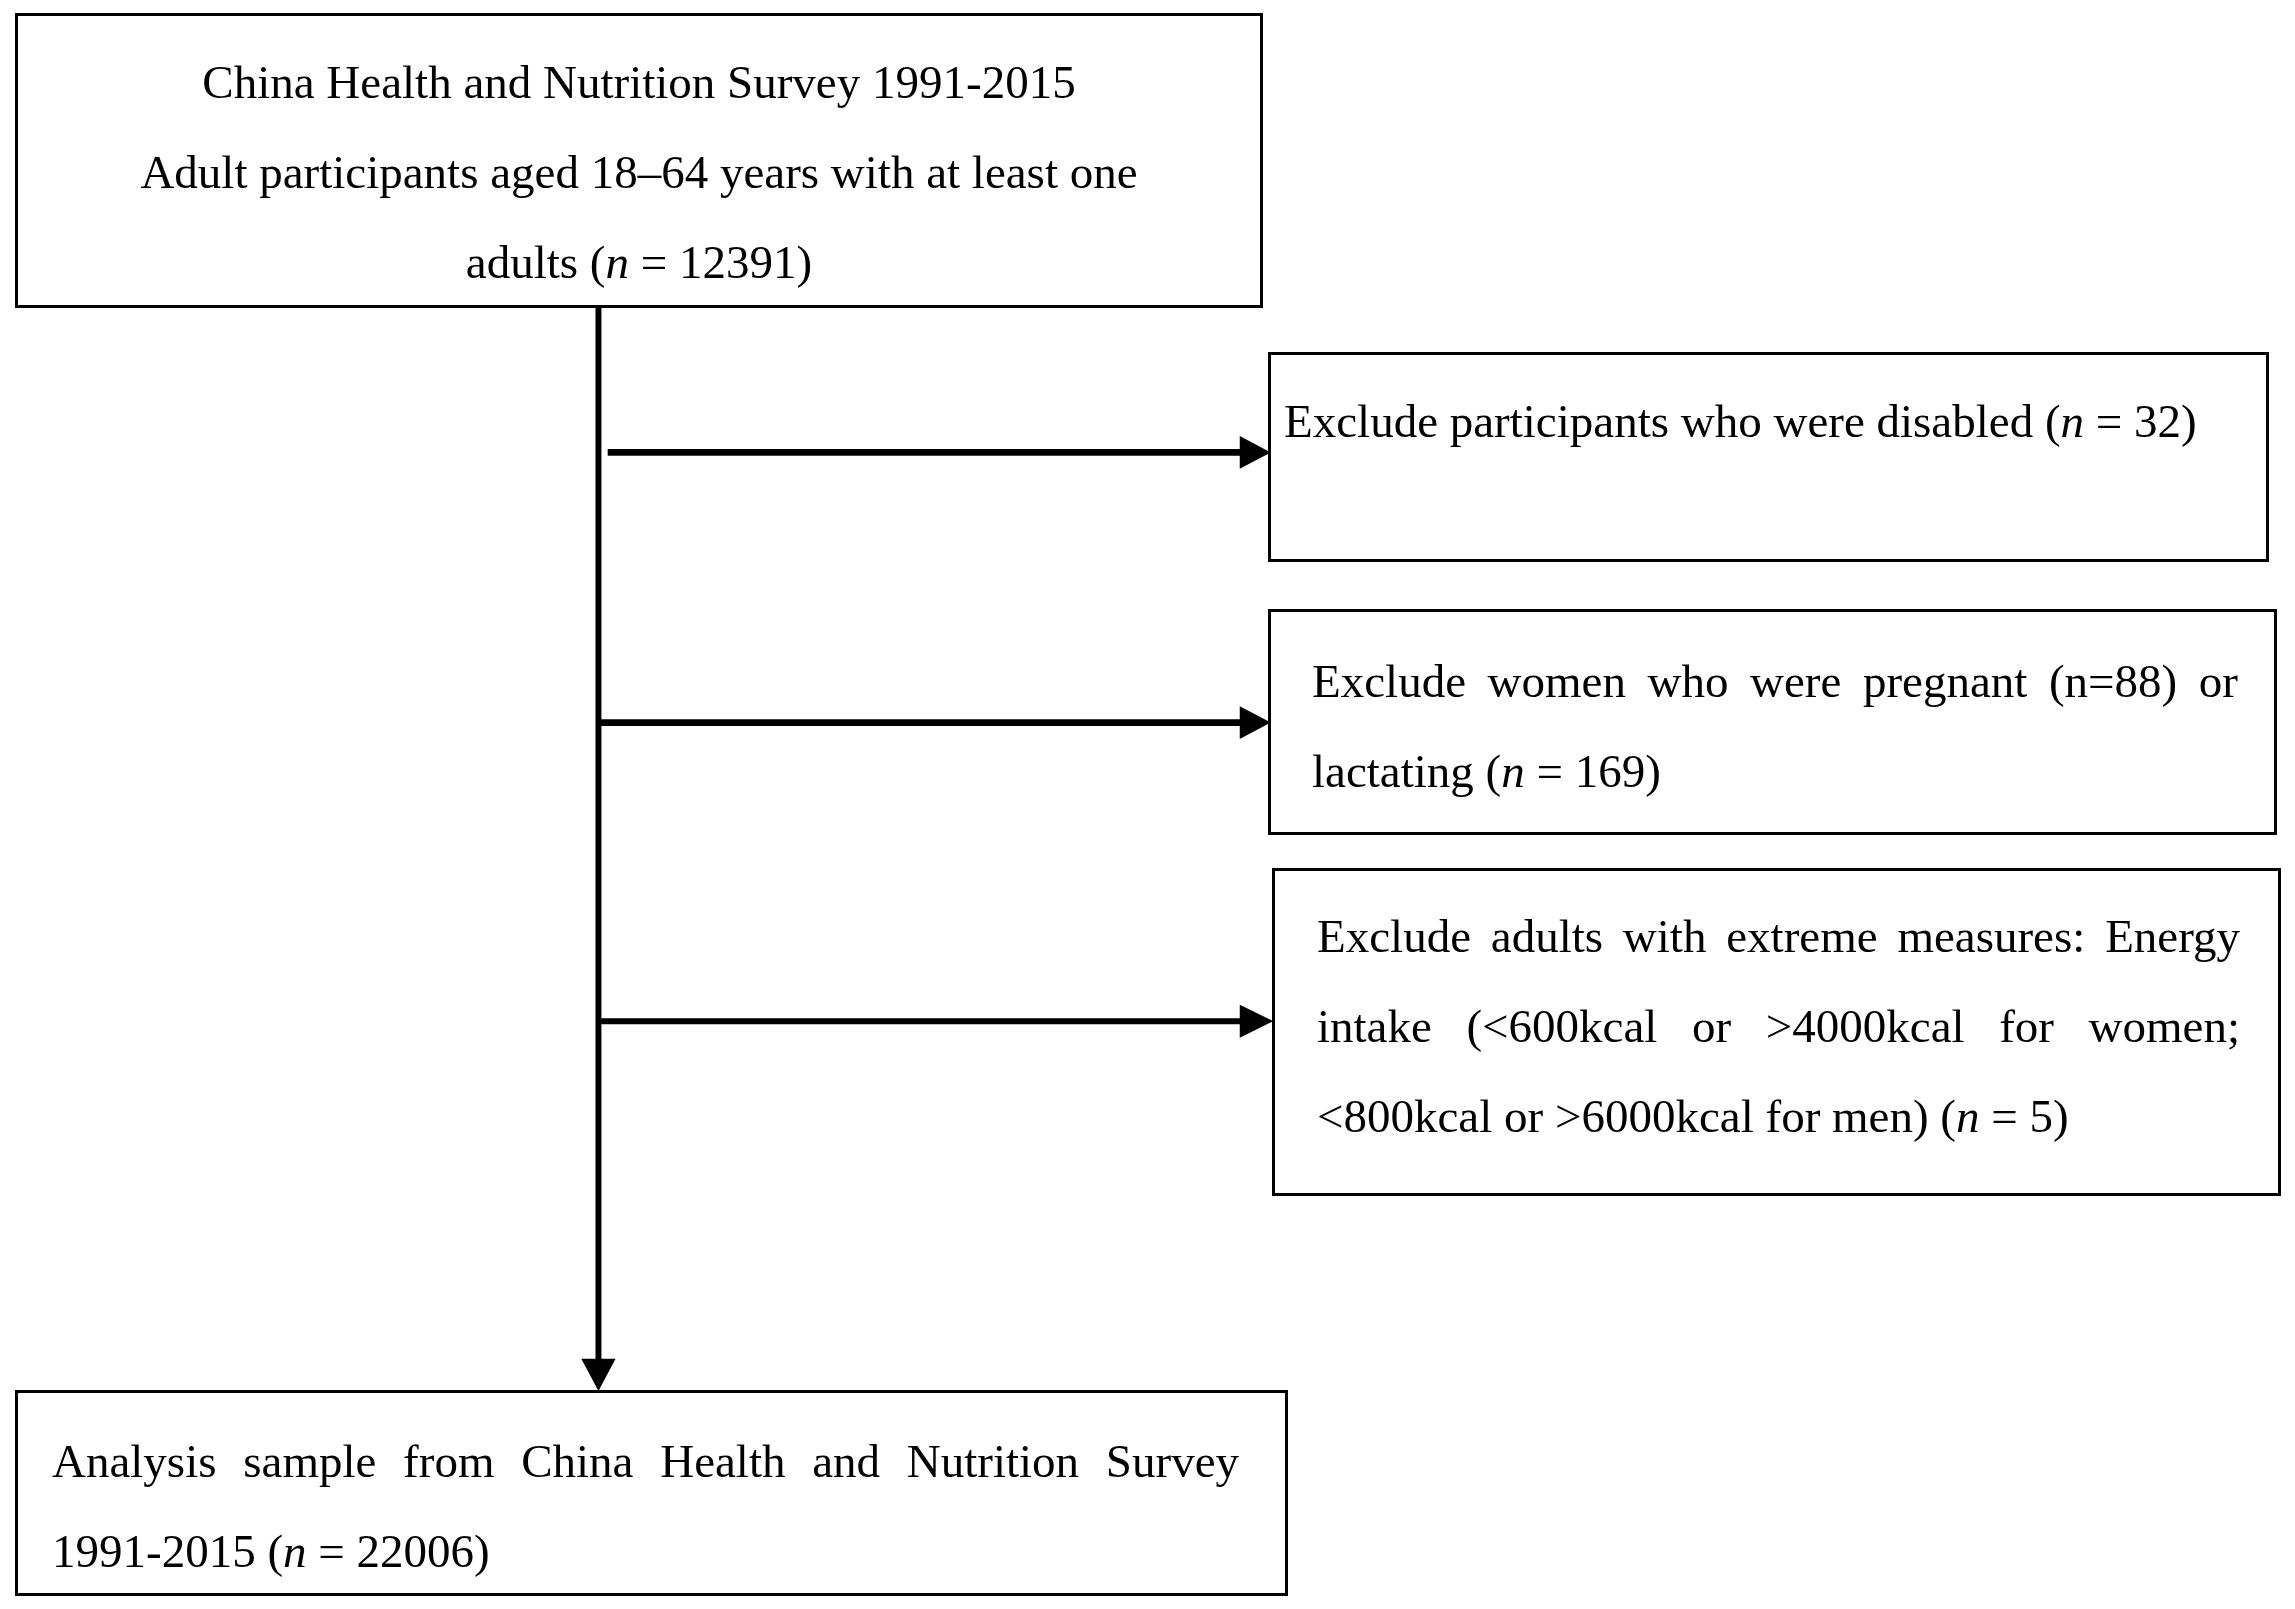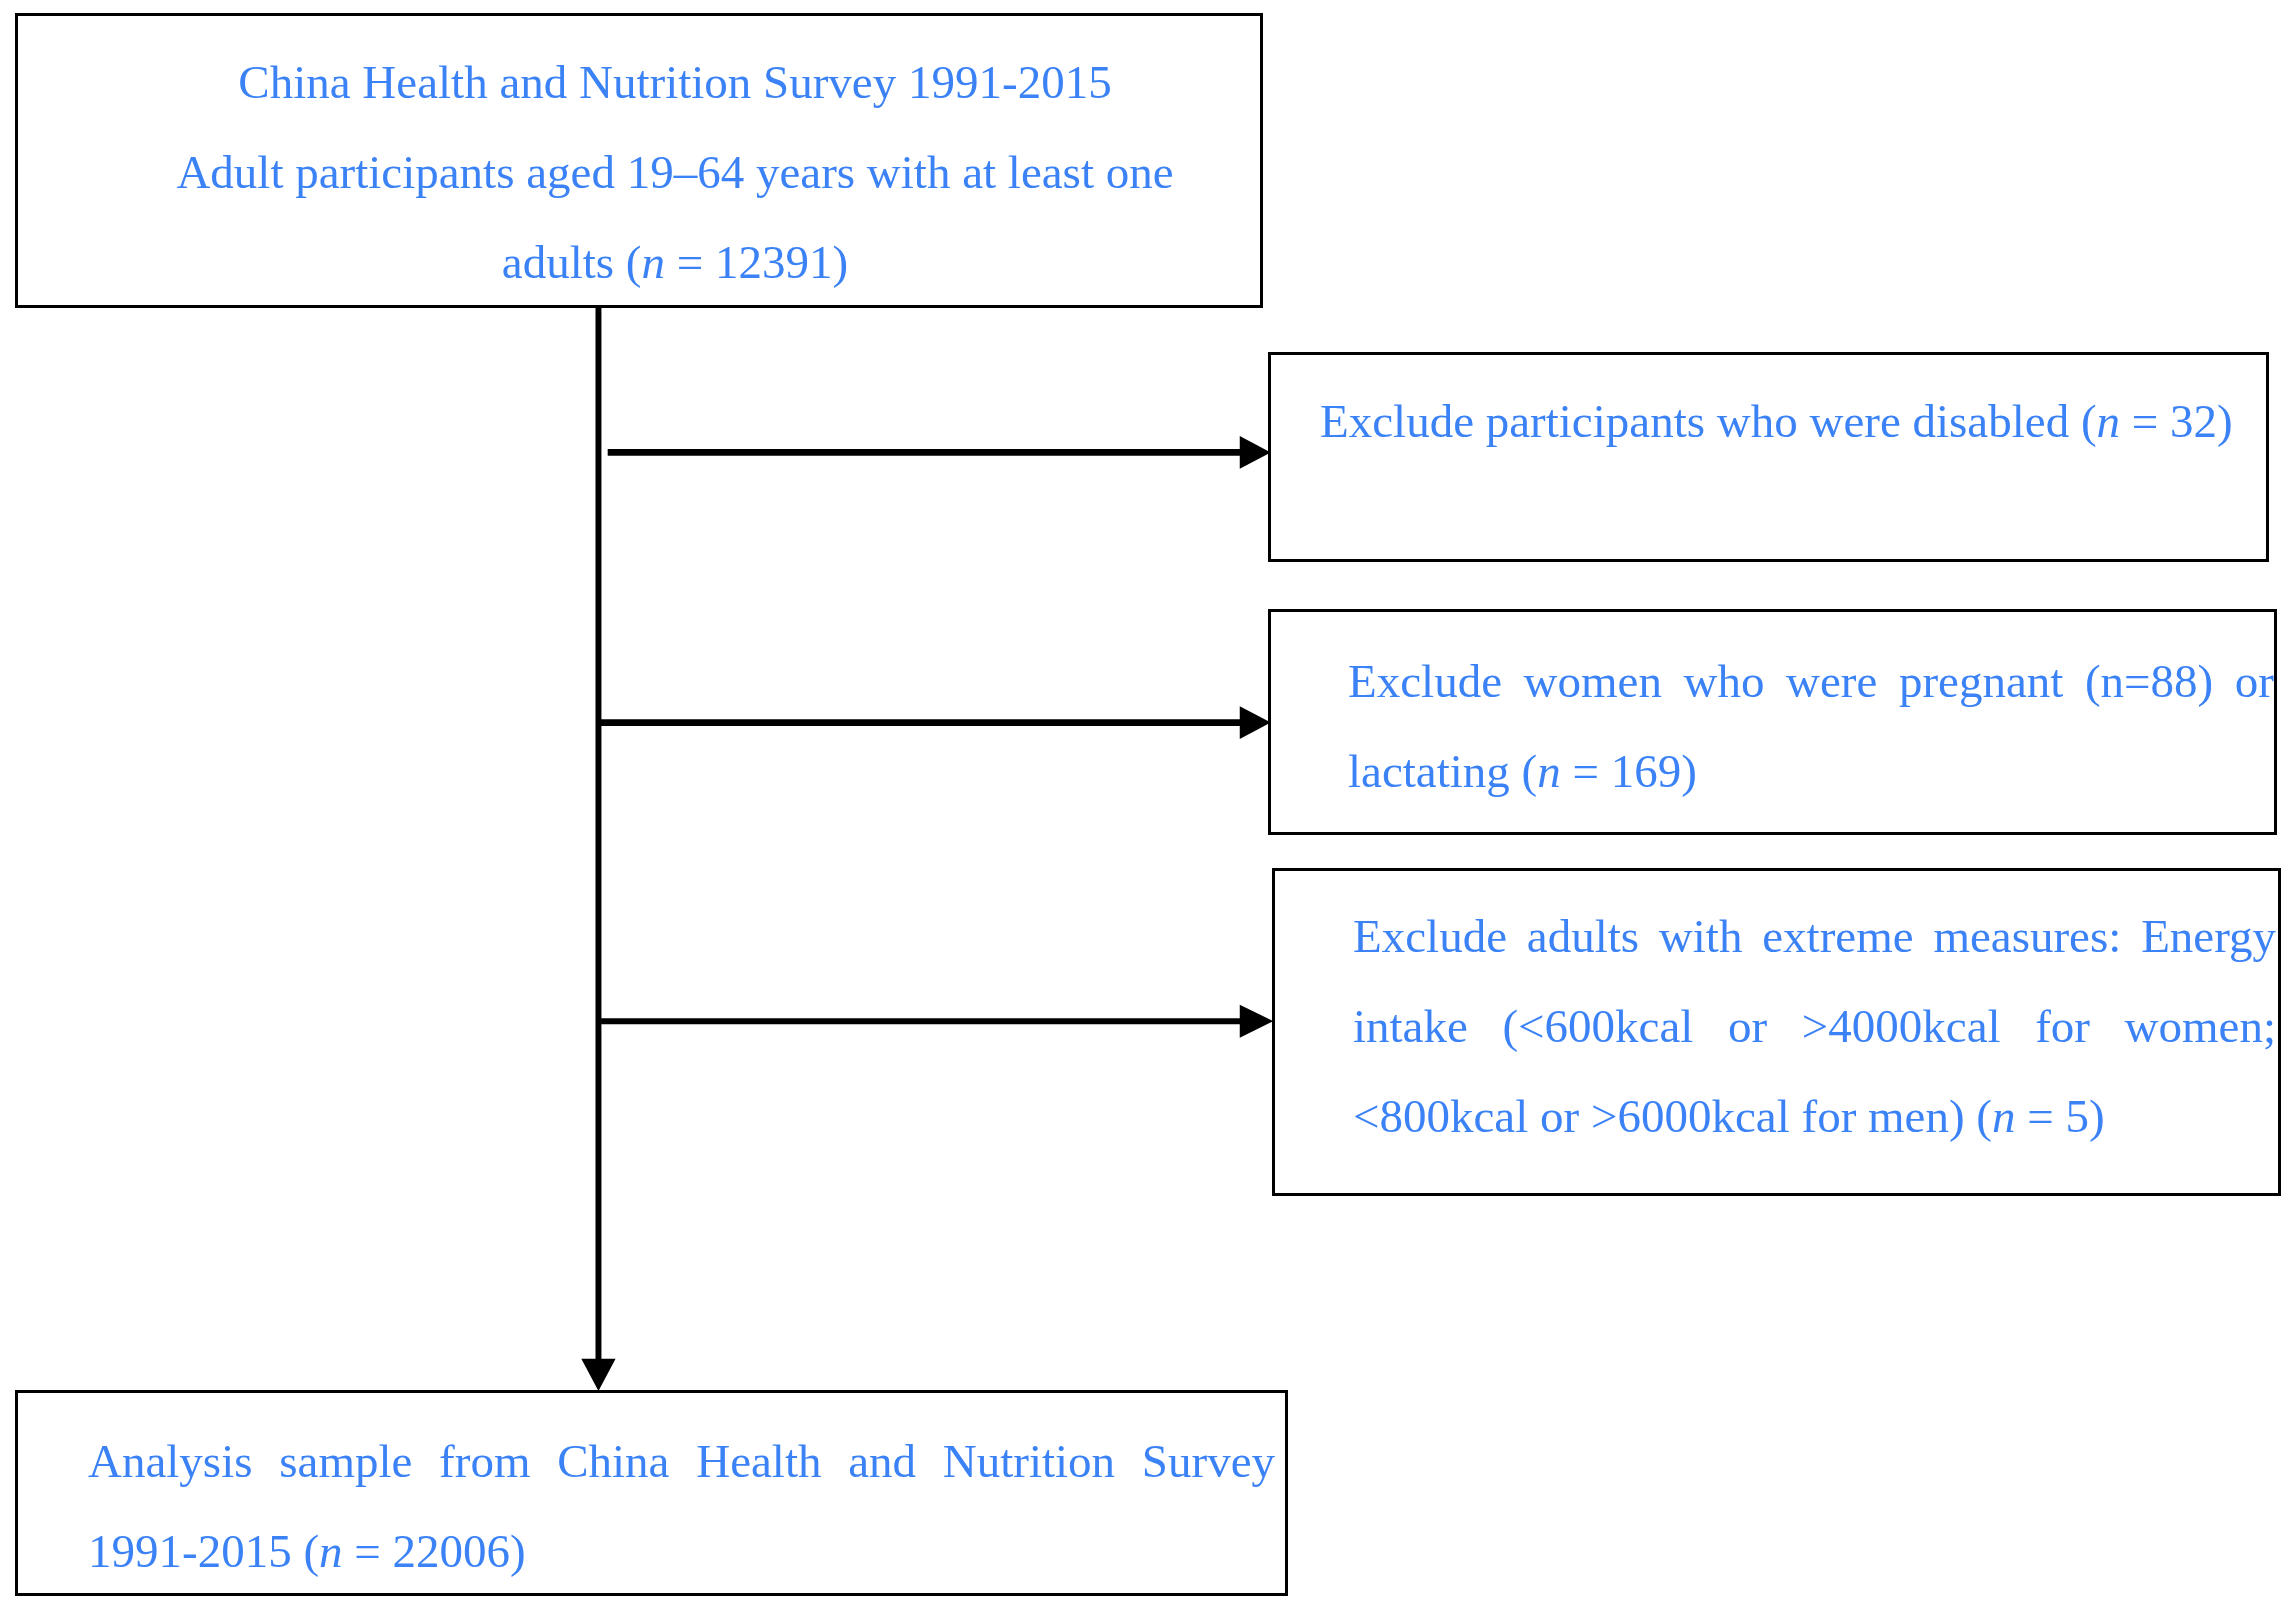--- a/index.html
+++ b/index.html
@@ -1,19 +1,19 @@
 <!DOCTYPE html>
 <html style="font-size:10.5px"><head>
 <meta charset="utf-8">
 <style>
   html, body { margin: 0; padding: 0; background: #ffffff; }
   body { width: 2295px; height: 1610px; position: relative; overflow: hidden;
          font-family: "Liberation Serif", "DejaVu Serif", serif; color: #000000; }
   .box { position: absolute; box-sizing: border-box; border: 3.3px solid #000000; background: #ffffff; }
-  .txt { position: absolute; font-size: 47px; line-height: 90px; color: #3b82f6; padding-left: 36px; }
+  .txt { position: absolute; font-size: 47px; line-height: 90px; color: #000000; }
   .center { text-align: center; }
   .justify { text-align: justify; text-align-last: left; }
   .line { display: block; }
   svg.conn { position: absolute; left: 0; top: 0; }
   i { font-style: italic; }
 </style>
 </head>
 <body>
 
 <svg class="conn" width="2295" height="1610" viewBox="0 0 3482 2442">
@@ -28,21 +28,21 @@
   <line x1="908" y1="1096" x2="1885" y2="1096" stroke="#000" stroke-width="10"></line>
   <polygon points="1881,1071 1881,1121 1928,1096" fill="#000"></polygon>
 
   <line x1="912" y1="1549" x2="1885" y2="1549" stroke="#000" stroke-width="9"></line>
   <polygon points="1881,1524 1881,1574 1932,1549" fill="#000"></polygon>
 </svg>
 
 <div class="box" style="left:15px; top:12.5px; width:1248px; height:295px;"></div>
 <div class="txt center" style="left:18.5px; top:37px; width:1241px;">
   <span class="line">China Health and Nutrition Survey 1991-2015</span>
-  <span class="line">Adult participants aged 19–64 years with at least one</span>
+  <span class="line">Adult participants aged 18–64 years with at least one</span>
   <span class="line"><span>adults (</span><i>n</i><span> = 12391)</span></span>
 </div>
 
 <div class="box" style="left:1268px; top:352px; width:1001px; height:210px;"></div>
 <div class="txt justify" style="left:1284px; top:376px; width:916px;">
   <span>Exclude participants who were disabled (</span><i>n</i><span> = 32)</span>
 </div>
 
 <div class="box" style="left:1268px; top:609px; width:1009px; height:226px;"></div>
 <div class="txt justify" style="left:1312px; top:636px; width:926px;">

